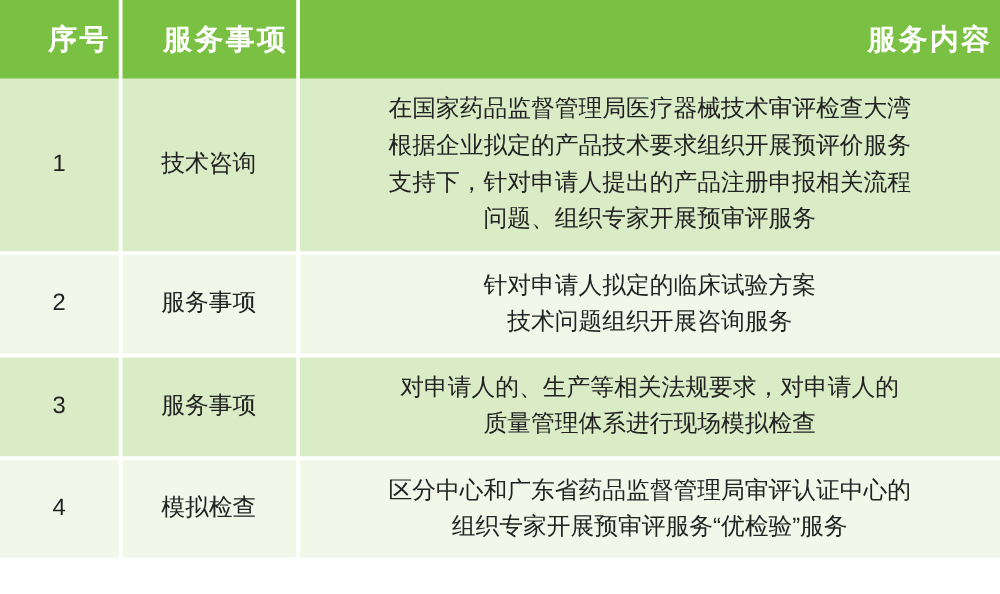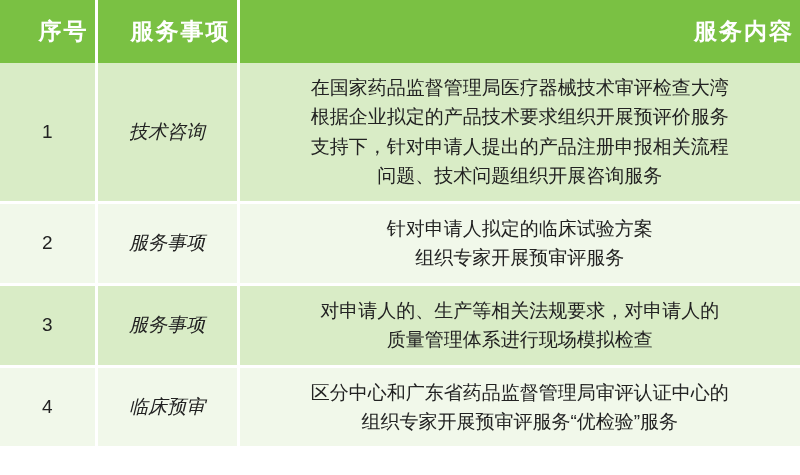--- a/index.html
+++ b/index.html
@@ -56,21 +56,21 @@
   table.service-table td:last-child {
     border-right: none;
   }
   table.service-table tr:last-child td {
     border-bottom: none;
   }
   tr.row-shade td { background: #d9ecc6; }
   tr.row-plain td { background: #f1f8ea; }
 
   td.cell-no { font-size: 20px; }
-  td.cell-item { font-size: 20px; font-style: italic; }
+  td.cell-item { font-size: 20px; }
   td.cell-content {
     text-align: center;
     padding-left: 14px;
     padding-right: 14px;
   }
   td.cell-content .line { display: block; white-space: nowrap; }
 </style>
 </head>
 <body>
 
@@ -89,42 +89,42 @@
       </tr>
     </thead>
     <tbody>
       <tr class="row-shade">
         <td class="cell-no">1</td>
         <td class="cell-item">技术咨询</td>
         <td class="cell-content">
           <span class="line">在国家药品监督管理局医疗器械技术审评检查大湾</span>
           <span class="line">根据企业拟定的产品技术要求组织开展预评价服务</span>
           <span class="line">支持下，针对申请人提出的产品注册申报相关流程</span>
-          <span class="line">问题、技术问题组织开展咨询服务</span>
+          <span class="line">问题、组织专家开展预审评服务</span>
         </td>
       </tr>
       <tr class="row-plain">
         <td class="cell-no">2</td>
         <td class="cell-item">服务事项</td>
         <td class="cell-content">
           <span class="line">针对申请人拟定的临床试验方案</span>
-          <span class="line">组织专家开展预审评服务</span>
+          <span class="line">技术问题组织开展咨询服务</span>
         </td>
       </tr>
       <tr class="row-shade">
         <td class="cell-no">3</td>
         <td class="cell-item">服务事项</td>
         <td class="cell-content">
           <span class="line">对申请人的、生产等相关法规要求，对申请人的</span>
           <span class="line">质量管理体系进行现场模拟检查</span>
         </td>
       </tr>
       <tr class="row-plain">
         <td class="cell-no">4</td>
-        <td class="cell-item">临床预审</td>
+        <td class="cell-item">模拟检查</td>
         <td class="cell-content">
           <span class="line">区分中心和广东省药品监督管理局审评认证中心的</span>
           <span class="line">组织专家开展预审评服务“优检验”服务</span>
         </td>
       </tr>
     </tbody>
   </table>
 </div>
 
 </body></html>

